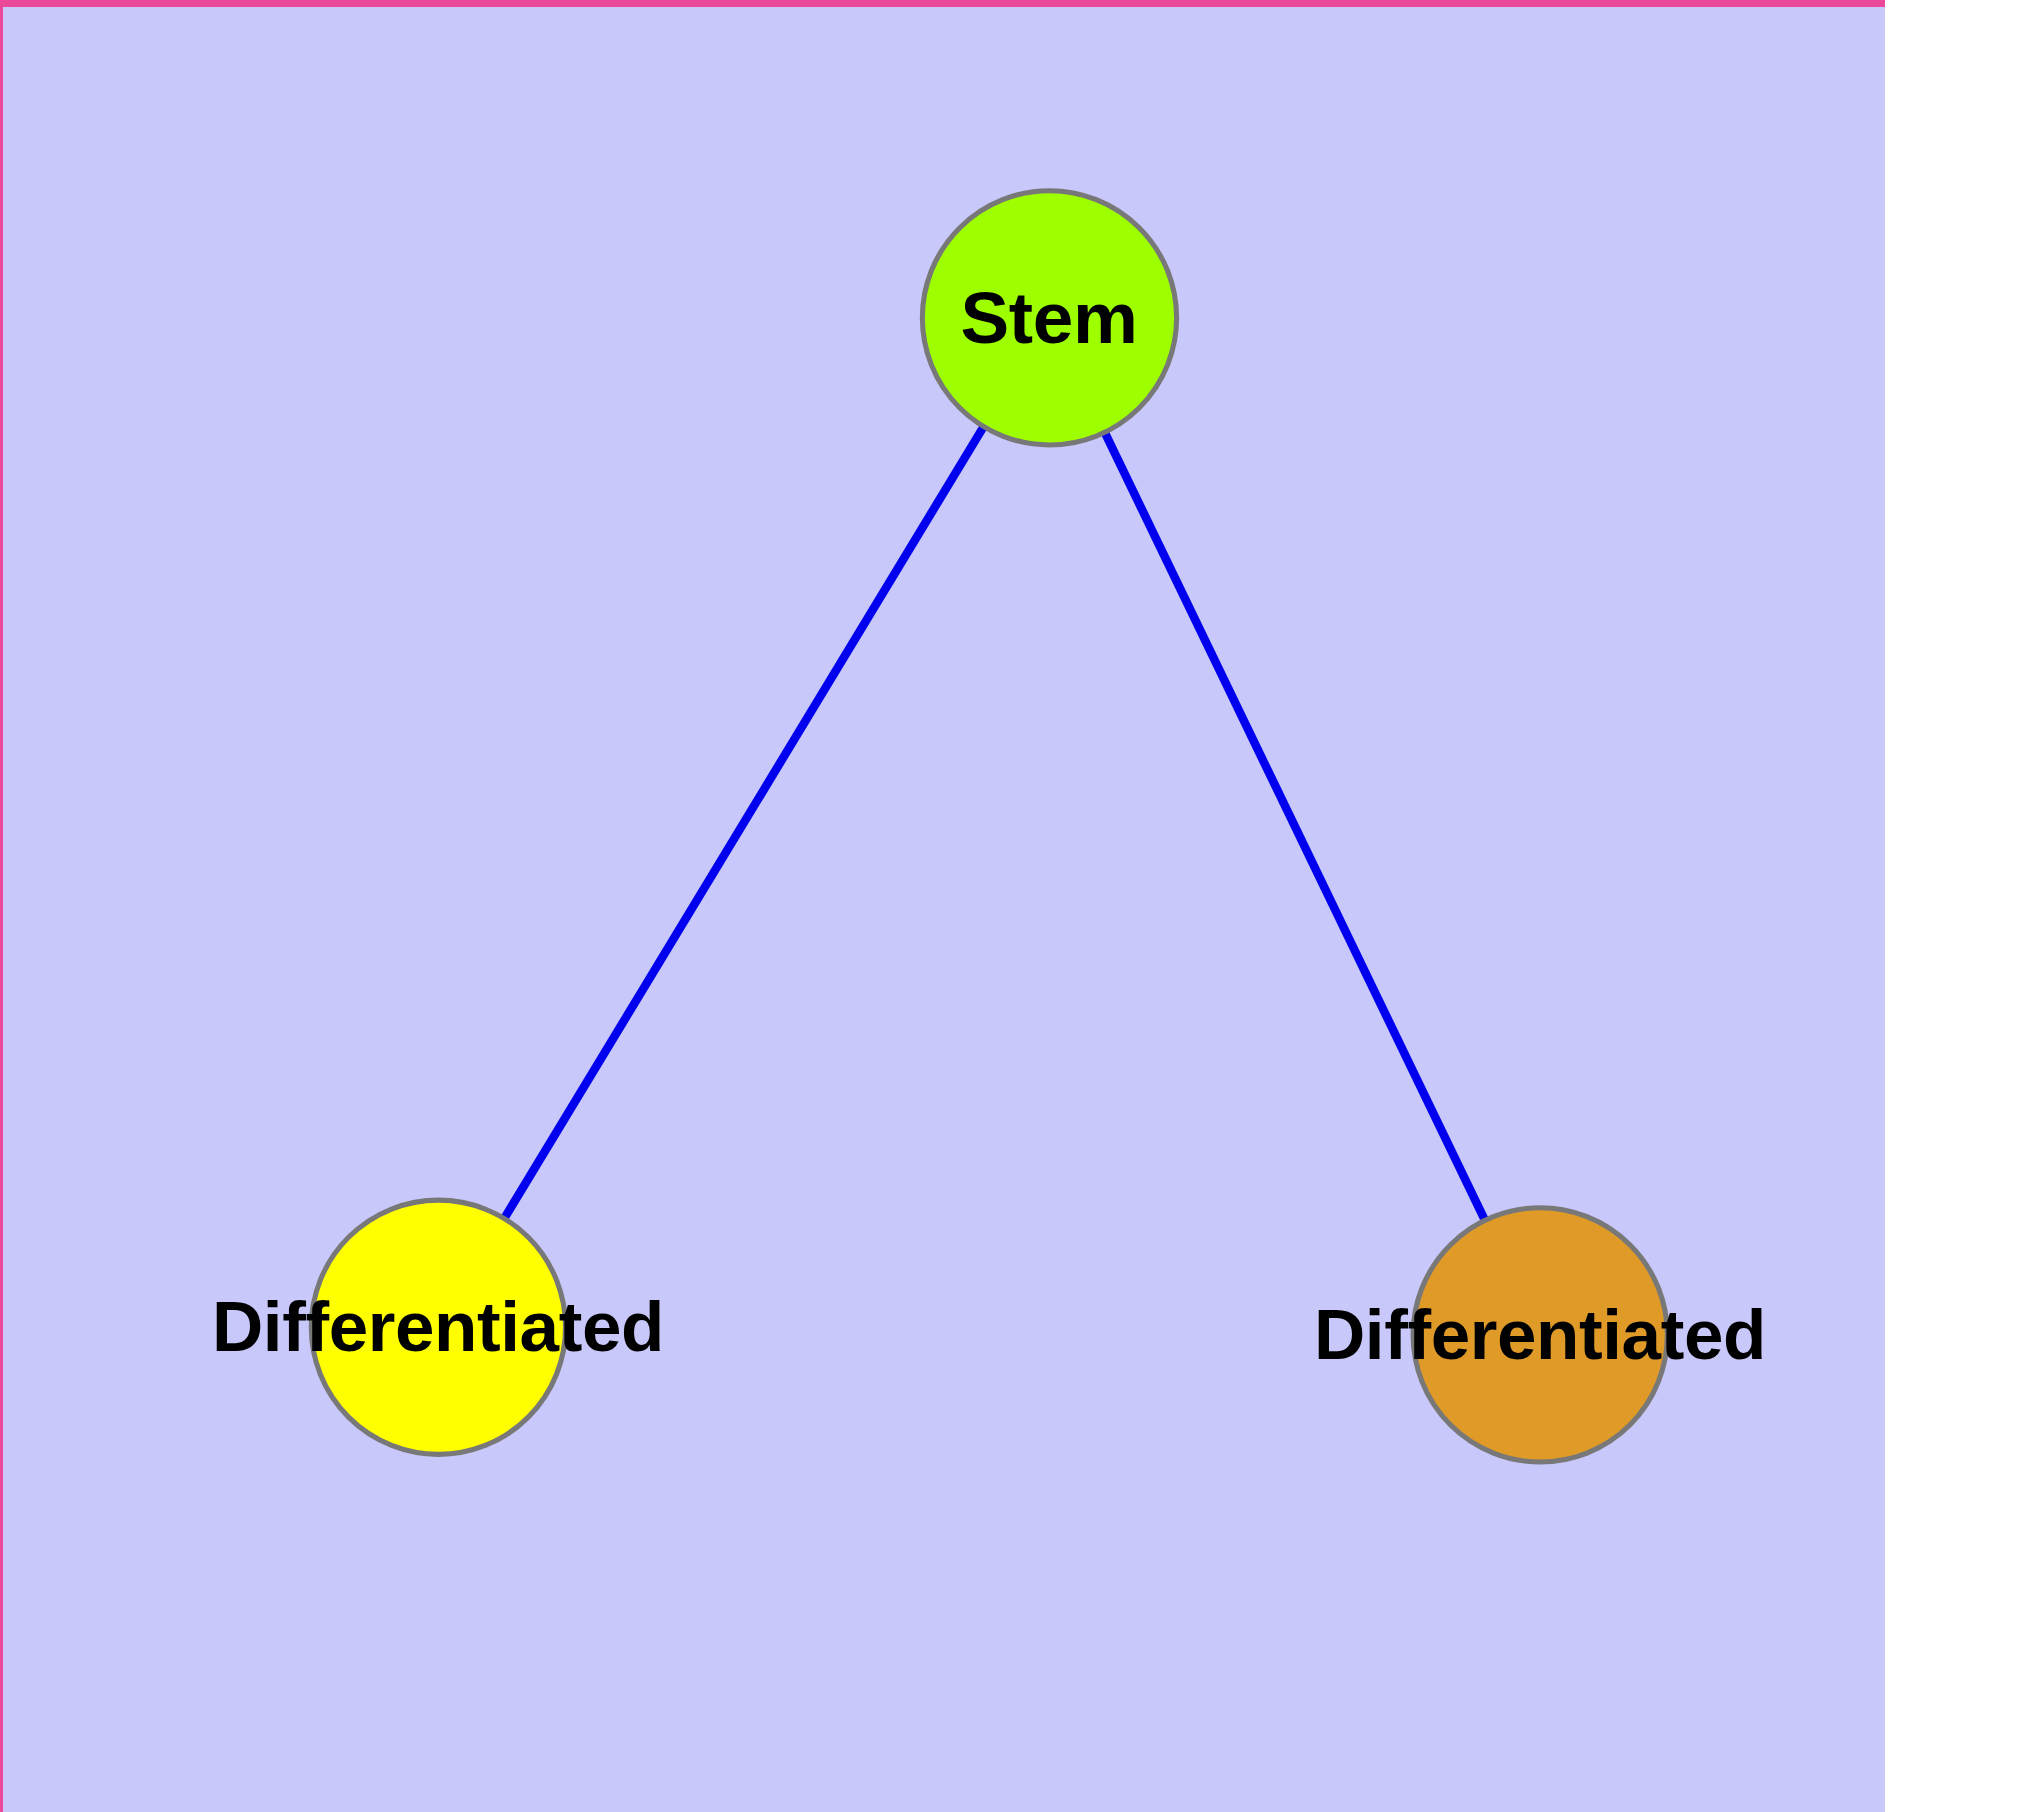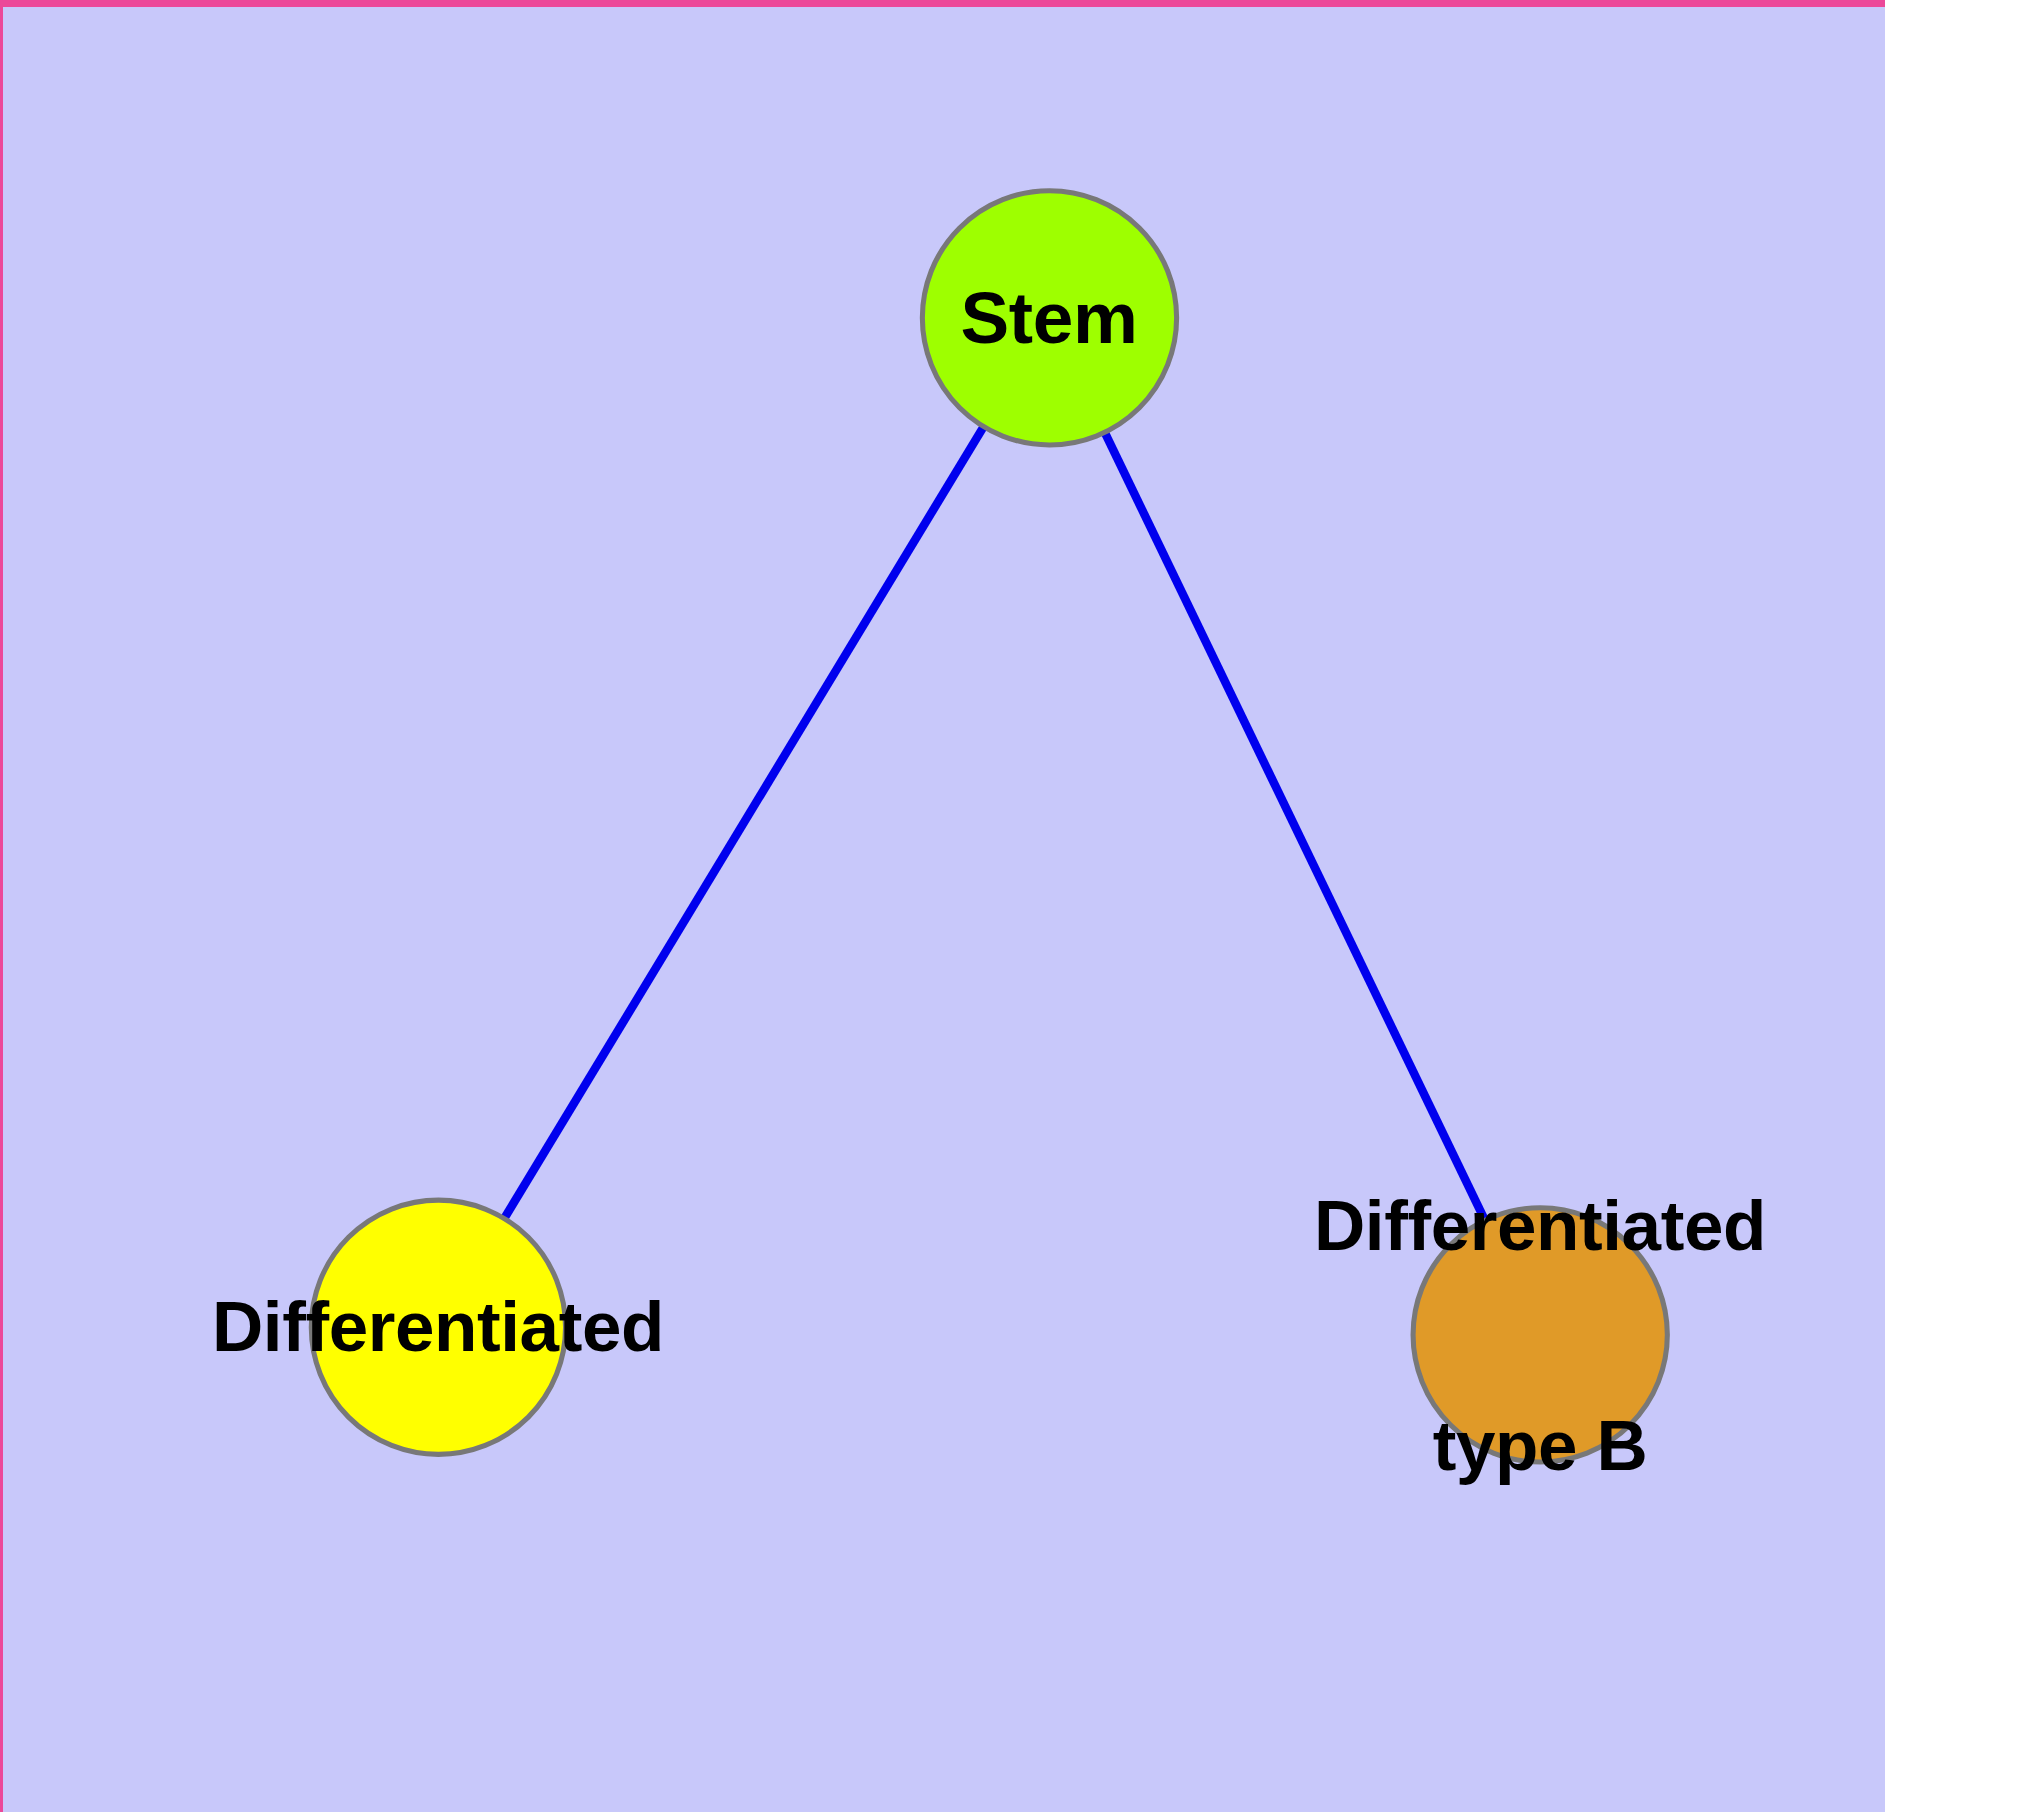--- a/index.html
+++ b/index.html
@@ -69,16 +69,15 @@
   <div class="node-label label-stem" style="left: 1049px; top: 318px; color: rgb(0, 0, 0);">
     <div>Stem</div>
   </div>
 
   <div class="node-label label-diff" style="left: 438px; top: 1327px; color: rgb(0, 0, 0);">
     <div>Differentiated</div>
   </div>
 
   <div class="node-label label-diff" style="left: 1540px; top: 1335px; color: rgb(0, 0, 0);">
     <div>Differentiated</div>
-    <div>type B</div>
   </div>
 </div>
 
 
 </body></html>

